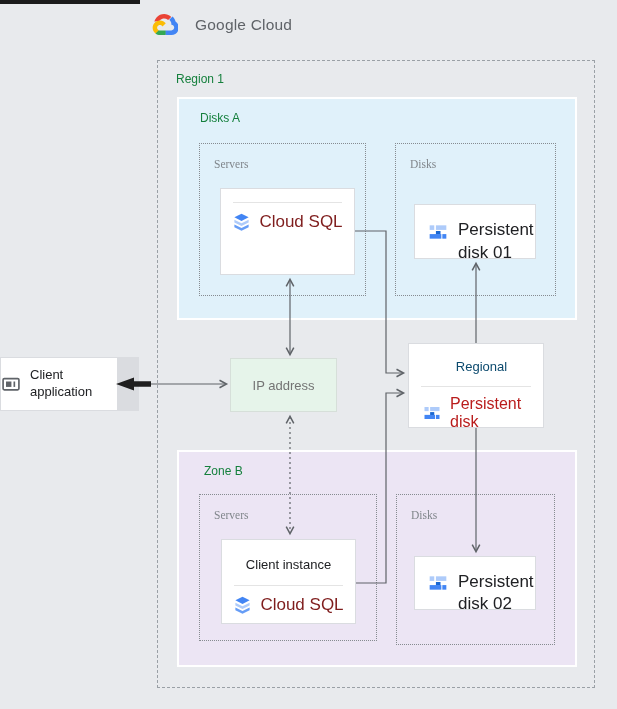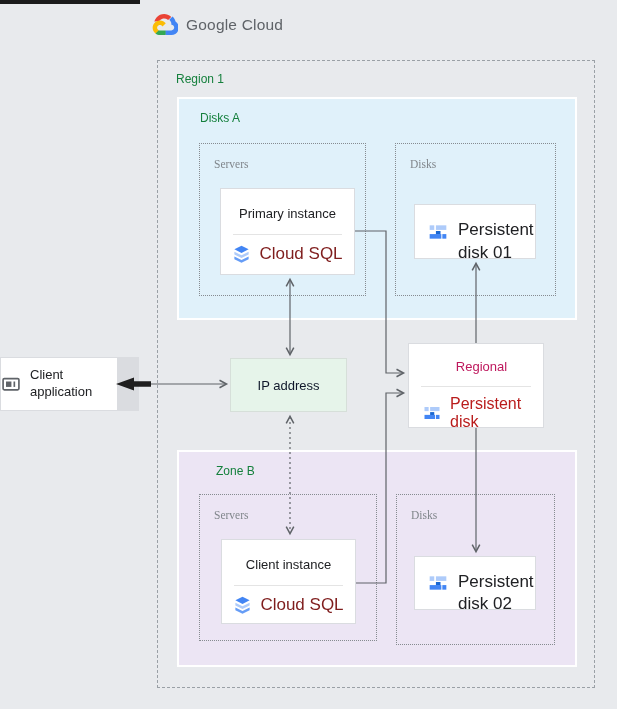--- a/index.html
+++ b/index.html
@@ -1,30 +1,30 @@
 <!DOCTYPE html>
 <html style="--background: #e8eaed; --zone-a-bg: #e0f1fa; --zone-b-bg: #ece5f4; --ip-bg: #e6f4ea; --accent-blue: #4285f4; --accent-blue-light: #aecbfa; --arrow: #5f6368; --client-arrow: #1f1f1f;"><head>
 <meta charset="utf-8">
 <style>
   html,body{margin:0;padding:0;}
   .canvas{position:relative;width:617px;height:709px;background:var(--background,#e8eaed);
           font-family:"Liberation Sans",sans-serif;overflow:hidden;}
 
   .black-bar{position:absolute;left:0;top:0;width:140px;height:4px;background:#1b1b1b;}
 
-  .brand{position:absolute;left:152px;top:14px;display:flex;align-items:center;gap:8px;}
+  .brand{position:absolute;left:152px;top:14px;display:flex;align-items:center;gap:17px;}
   .brand svg{width:26px;height:21px;}
   .brand-text{font-size:15.5px;color:#5f6368;letter-spacing:.2px;}
 
   .region{position:absolute;left:157px;top:60px;width:438px;height:628px;
           border:1px dashed #9aa0a6;box-sizing:border-box;}
   .ghost-label{position:absolute;font-size:12px;color:#15803d;}
   .region-label{left:176px;top:72px;}
   .zone-a-label{left:200px;top:111px;}
-  .zone-b-label{left:216px;top:464px;}
+  .zone-b-label{left:204px;top:464px;}
   .mini-label{position:absolute;font-size:11.5px;color:#80868b;font-family:Liberation Serif, serif;}
   .servers-a-label{left:214px;top:158px;}
   .disks-a-label{left:410px;top:158px;}
   .servers-b-label{left:214px;top:509px;}
   .disks-b-label{left:411px;top:509px;}
 
   .zone{position:absolute;border:2px solid #ffffff;box-sizing:border-box;}
   .zone-a{left:177px;top:97px;width:400px;height:223px;background:var(--zone-a-bg,#e0f1fa);}
   .zone-b{left:177px;top:450px;width:400px;height:217px;background:var(--zone-b-bg,#ece5f4);}
 
@@ -42,26 +42,26 @@
   .product-row{display:flex;align-items:center;justify-content:center;gap:8px;margin-top:9px;}
   .product-row svg{width:19px;height:19px;}
   .product-label{font-size:17px;color:#7f1d1d;}
 
   .disk-card{display:flex;align-items:center;gap:10px;padding-left:13px;}
   .disk01{left:414px;top:204px;width:122px;height:55px;}
   .disk02{left:414px;top:556px;width:122px;height:54px;}
   .disk-card svg{width:20px;height:20px;flex:none;}
   .disk-label{font-size:17px;color:#202124;line-height:1.3;width:70px;margin-top:20px;}
 
-  .ip{position:absolute;left:230px;top:358px;width:117px;height:54px;background:var(--ip-bg,#e6f4ea);
+  .ip{position:absolute;left:230px;top:358px;width:107px;height:54px;background:var(--ip-bg,#e6f4ea);
       border:1px solid #d6dfd9;box-sizing:border-box;display:flex;align-items:center;
-      justify-content:center;font-size:13px;color:#0f172a;}
+      justify-content:center;font-size:13px;color:#737373;}
 
   .regional{left:408px;top:343px;width:136px;height:85px;}
-  .regional-title{text-align:center;margin-top:15px;font-size:13px;color:#be185d;padding-left:11px;}
+  .regional-title{text-align:center;margin-top:15px;font-size:13px;color:#0c4a6e;padding-left:11px;}
   .regional .divider{margin:12px 12px 0;}
   .regional-row{display:flex;align-items:center;gap:9px;margin:8px 0 0 14px;}
   .regional-row svg{width:18px;height:18px;flex:none;}
   .regional-sub{font-size:16px;color:#b91c1c;}
 
   .client{left:0;top:357px;width:118px;height:54px;display:flex;align-items:center;
           gap:9px;}
   .client svg{width:20px;height:20px;flex:none;}
   .client-label{font-size:13px;color:#202124;line-height:1.3;width:78px;}
   .client-strip{position:absolute;left:118px;top:357px;width:21px;height:54px;background:#dadce0;}
@@ -96,21 +96,20 @@
   <div class="dotbox servers-a"></div>
   <span class="mini-label servers-a-label">Servers</span>
   <div class="dotbox disks-a"></div>
   <span class="mini-label disks-a-label">Disks</span>
   <div class="dotbox servers-b"></div>
   <span class="mini-label servers-b-label">Servers</span>
   <div class="dotbox disks-b"></div>
   <span class="mini-label disks-b-label">Disks</span>
 
   <div class="card primary">
-    <div class="instance-title">Primary instance</div>
     <div class="divider"></div>
     <div class="product-row">
       <svg viewBox="0 0 24 24">
         <path fill="#4285f4" d="M12 1l9 4.5L12 10 3 5.5z"></path>
         <path fill="#aecbfa" d="M3 8.6l9 4.5 9-4.5v3.4l-9 4.5-9-4.5z"></path>
         <path fill="#669df6" d="M3 14.6l9 4.5 9-4.5V18l-9 4.5L3 18z"></path>
       </svg>
       <span class="product-label">Cloud SQL</span>
     </div>
   </div>

